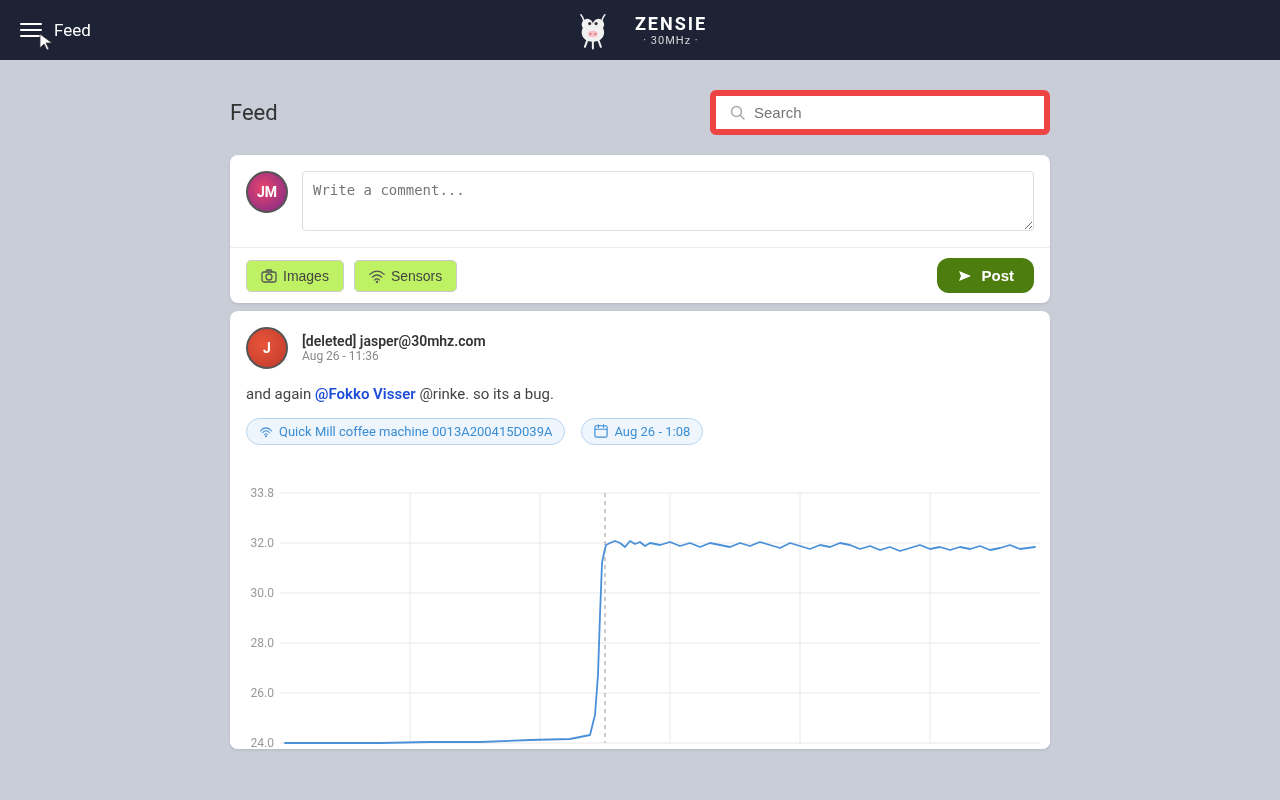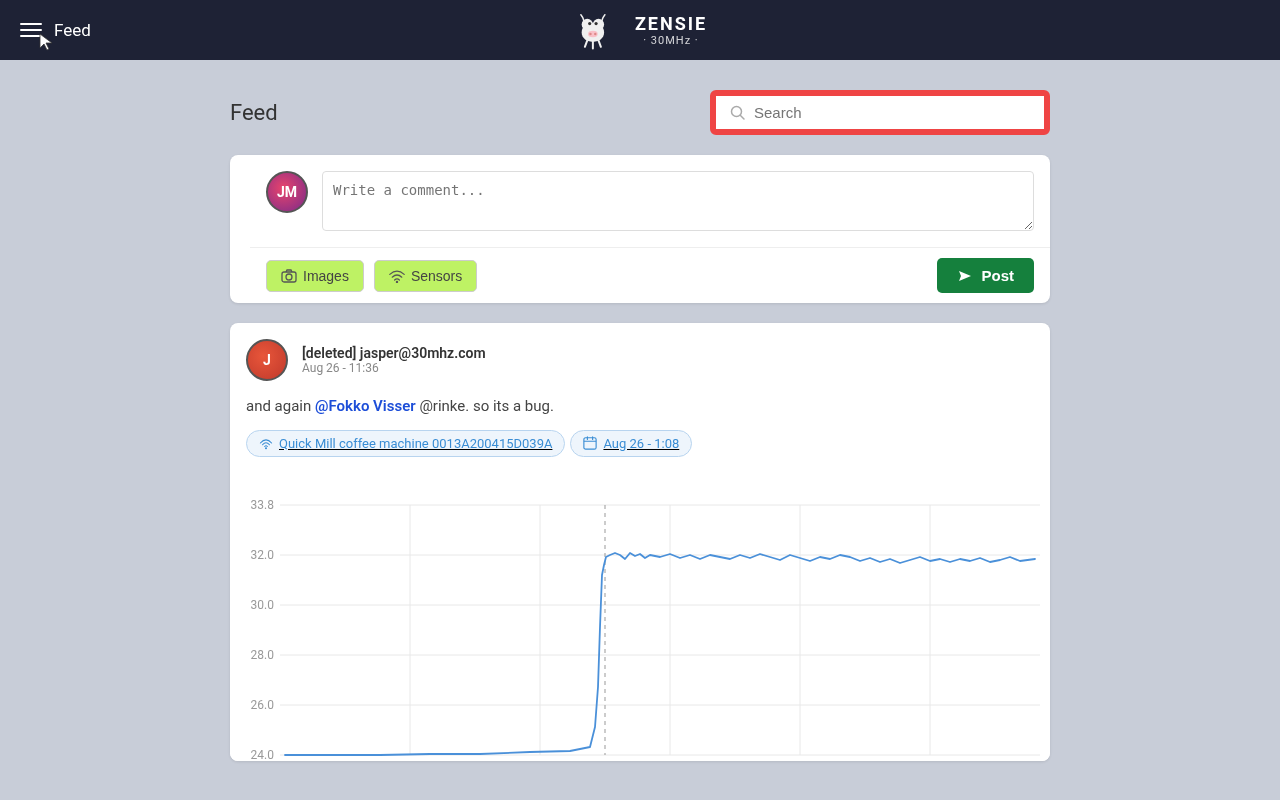--- a/index.html
+++ b/index.html
@@ -120,24 +120,23 @@
     }
     .search-icon-svg {
       color: #aaa;
       flex-shrink: 0;
     }
 
     
     .card {
       background: #fff;
       border-radius: 8px;
-      margin-bottom: 20px;
+      margin-bottom: 8px;
       overflow: hidden;
       box-shadow: 0 1px 3px rgba(0,0,0,0.1);
-      padding-left: 20px;
     }
     .compose-area {
       display: flex;
       padding: 16px;
       gap: 14px;
     }
     .avatar {
       width: 42px;
       height: 42px;
       border-radius: 50%;
@@ -182,24 +181,24 @@
       border: 1px solid #ccc;
       background: #bef264;
       border-radius: 5px;
       padding: 7px 14px;
       font-size: 14px;
       color: #444;
       cursor: pointer;
     }
     .post-btn {
       margin-left: auto;
-      background: #15803d;
+      background: #4d7c0f;
       color: #fff;
       border: none;
-      border-radius: 5px;
+      border-radius: 12px;
       padding: 9px 20px;
       font-size: 15px;
       font-weight: 600;
       cursor: pointer;
       display: flex;
       align-items: center;
       gap: 8px;
     }
 
     
@@ -235,23 +234,22 @@
       color: #444;
       line-height: 1.5;
     }
     .mention {
       color: #1d4ed8;
       font-weight: 600;
     }
     .post-tags {
       padding: 0 16px 14px;
       display: flex;
-      gap: 5px;
+      gap: 16px;
       flex-wrap: wrap;
-      text-decoration: underline;
     }
     .tag-chip {
       display: flex;
       align-items: center;
       gap: 6px;
       background: #eef5fc;
       border: 1px solid #b8d4ef;
       border-radius: 20px;
       padding: 5px 12px;
       font-size: 13px;

